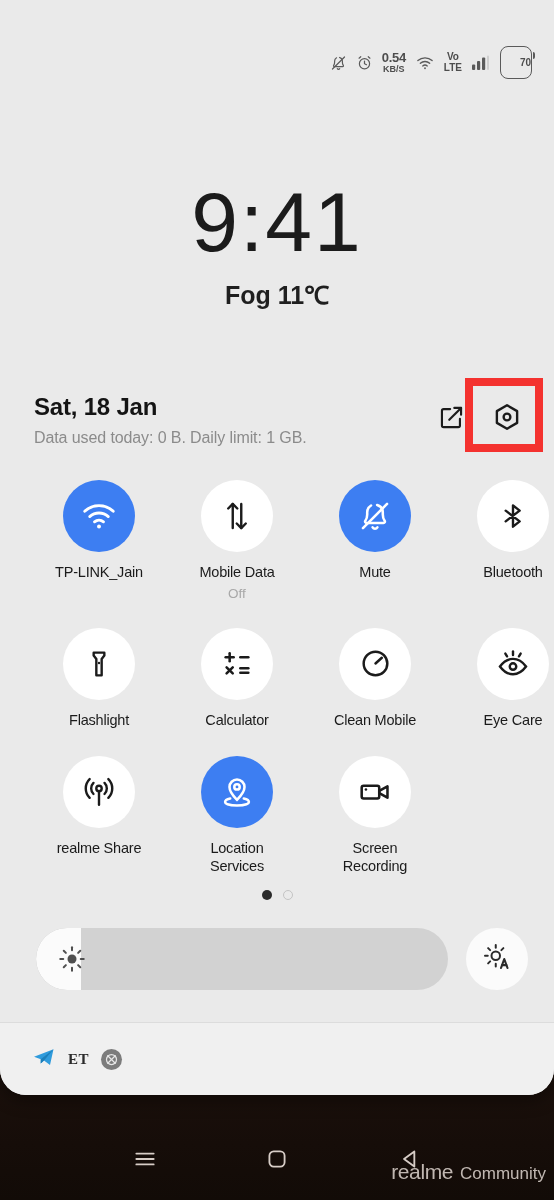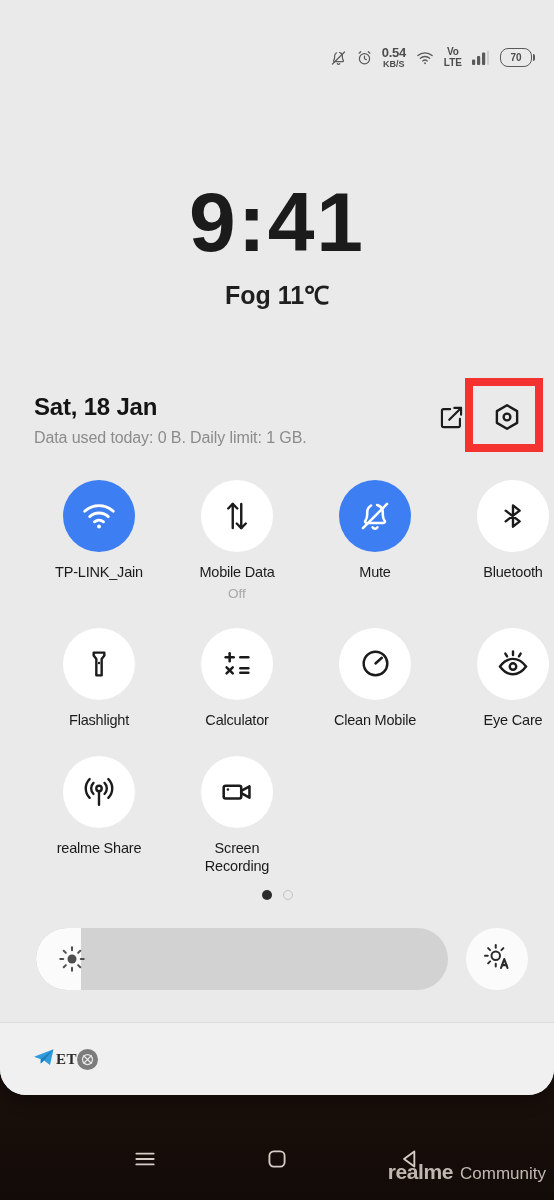--- a/index.html
+++ b/index.html
@@ -44,34 +44,34 @@
     display: flex; flex-direction: column; align-items: center;
     line-height: 1; color: #4d4d4d;
   }
   .netspeed .v { font-size: 13px; font-weight: bold; letter-spacing: -0.3px; }
   .netspeed .u { font-size: 9px; font-weight: bold; margin-top: 1px; }
   .volte {
     display: flex; flex-direction: column; align-items: center;
     line-height: 1.05; font-size: 10px; font-weight: bold; color: #4d4d4d;
   }
   .battery {
-    display: flex; align-items: center; justify-content: center;
-    width: 32px; height: 19px; border: 1.6px solid #5a5a5a; border-radius: 8px;
+    display: flex; align-items: center; justify-content: flex-end;
+    width: 32px; height: 33px; border: 1.6px solid #5a5a5a; border-radius: 8px;
     font-size: 10px; font-weight: bold; color: #4d4d4d;
     position: relative;
   }
   .battery::after {
     content: ""; position: absolute; right: -4px; top: 5px;
     width: 2.5px; height: 7px; background: #5a5a5a; border-radius: 0 2px 2px 0;
   }
 
   
   .clock-wrap { position: absolute; top: 183px; left: 0; width: 554px; text-align: center; }
   .clock {
-    font-size: 84px; font-weight: 700; color: #1b1b1b;
+    font-size: 84px; font-weight: 400; color: #1b1b1b;
     letter-spacing: 2px; line-height: 0.95;
     font-family: "Liberation Sans", sans-serif;
   }
   .weather { margin-top: 14px; font-size: 25px; font-weight: bold; color: #1f1f1f; }
 
   
   .daterow {
     position: absolute; top: 393px; left: 34px; right: 26px;
     display: flex; align-items: flex-start; justify-content: space-between;
   }
@@ -139,21 +139,21 @@
   }
 
   
   .notif-divider {
     position: absolute; top: 1022px; left: 0; width: 554px; height: 1px;
     background: #dcdcdc;
   }
   .notif-strip {
     position: absolute; top: 1023px; left: 0; width: 554px; height: 72px;
     background: #f0f0f0;
-    display: flex; align-items: center; padding-left: 32px; gap: 0;
+    display: flex; align-items: center; padding-left: 32px; gap: 12px;
   }
   .notif-et {
     font-family: "Liberation Serif", serif; font-size: 15px; font-weight: bold;
     color: #2b2b2b; letter-spacing: 0.5px;
   }
   .notif-circle {
     width: 21px; height: 21px; border-radius: 50%; background: #7c7c7c;
     display: flex; align-items: center; justify-content: center;
   }
 
@@ -166,21 +166,21 @@
     display: flex; align-items: center; justify-content: center;
   }
   .nav-recents { left: 145px; }
   .nav-home { left: 277px; }
   .nav-back { left: 410px; }
   .watermark {
     position: absolute; right: 8px; bottom: 16px;
     display: flex; align-items: baseline; gap: 7px;
     color: #d8cfc9; opacity: .88;
   }
-  .wm-realme { font-size: 21px; letter-spacing: -0.4px; font-weight: bold; }
+  .wm-realme { font-size: 21px; letter-spacing: -0.4px; }
   .wm-comm { font-size: 17px; }
 </style>
 </head>
 <body>
 
 <div id="screen">
 
   <div class="home-backdrop">
     
     
@@ -392,20 +392,31 @@
               <path d="M15.9 5.6a5.5 5.5 0 0 1 0 7.8"></path>
               <path d="M5.4 2.9a9.3 9.3 0 0 0 0 13.2"></path>
               <path d="M18.6 2.9a9.3 9.3 0 0 1 0 13.2"></path>
               <line x1="12" y1="11.4" x2="12" y2="21"></line>
             </svg>
           </div>
           <div class="tile-label">realme Share</div>
         </div>
 
 
+        <div class="tile">
+          <div class="tile-circle on">
+            <svg width="34" height="34" viewBox="0 0 24 24" fill="none" stroke="#ffffff" stroke-width="1.8" stroke-linecap="round">
+              <path d="M12 3.2a5.3 5.3 0 0 0-5.3 5.3c0 3.8 5.3 9 5.3 9s5.3-5.2 5.3-9A5.3 5.3 0 0 0 12 3.2z"></path>
+              <circle cx="12" cy="8.4" r="1.9"></circle>
+              <path d="M7.2 16.6c-2.2.5-3.6 1.4-3.6 2.4 0 1.6 3.8 2.5 8.4 2.5s8.4-.9 8.4-2.5c0-1-1.4-1.9-3.6-2.4"></path>
+            </svg>
+          </div>
+          <div class="tile-label" style="white-space:pre-line">Location
+Services</div>
+        </div>
 
         <div class="tile">
           <div class="tile-circle">
             <svg width="34" height="34" viewBox="0 0 24 24" fill="none" stroke="#1b1b1b" stroke-width="1.8" stroke-linejoin="round">
               <rect x="2.6" y="7.6" width="12.4" height="9" rx="1.4"></rect>
               <path d="M15 11.2 20.8 8v8l-5.8-3.2z"></path>
               <circle cx="5.6" cy="10.3" r="0.9" fill="#1b1b1b" stroke="none"></circle>
             </svg>
           </div>
           <div class="tile-label" style="white-space:pre-line">Screen

